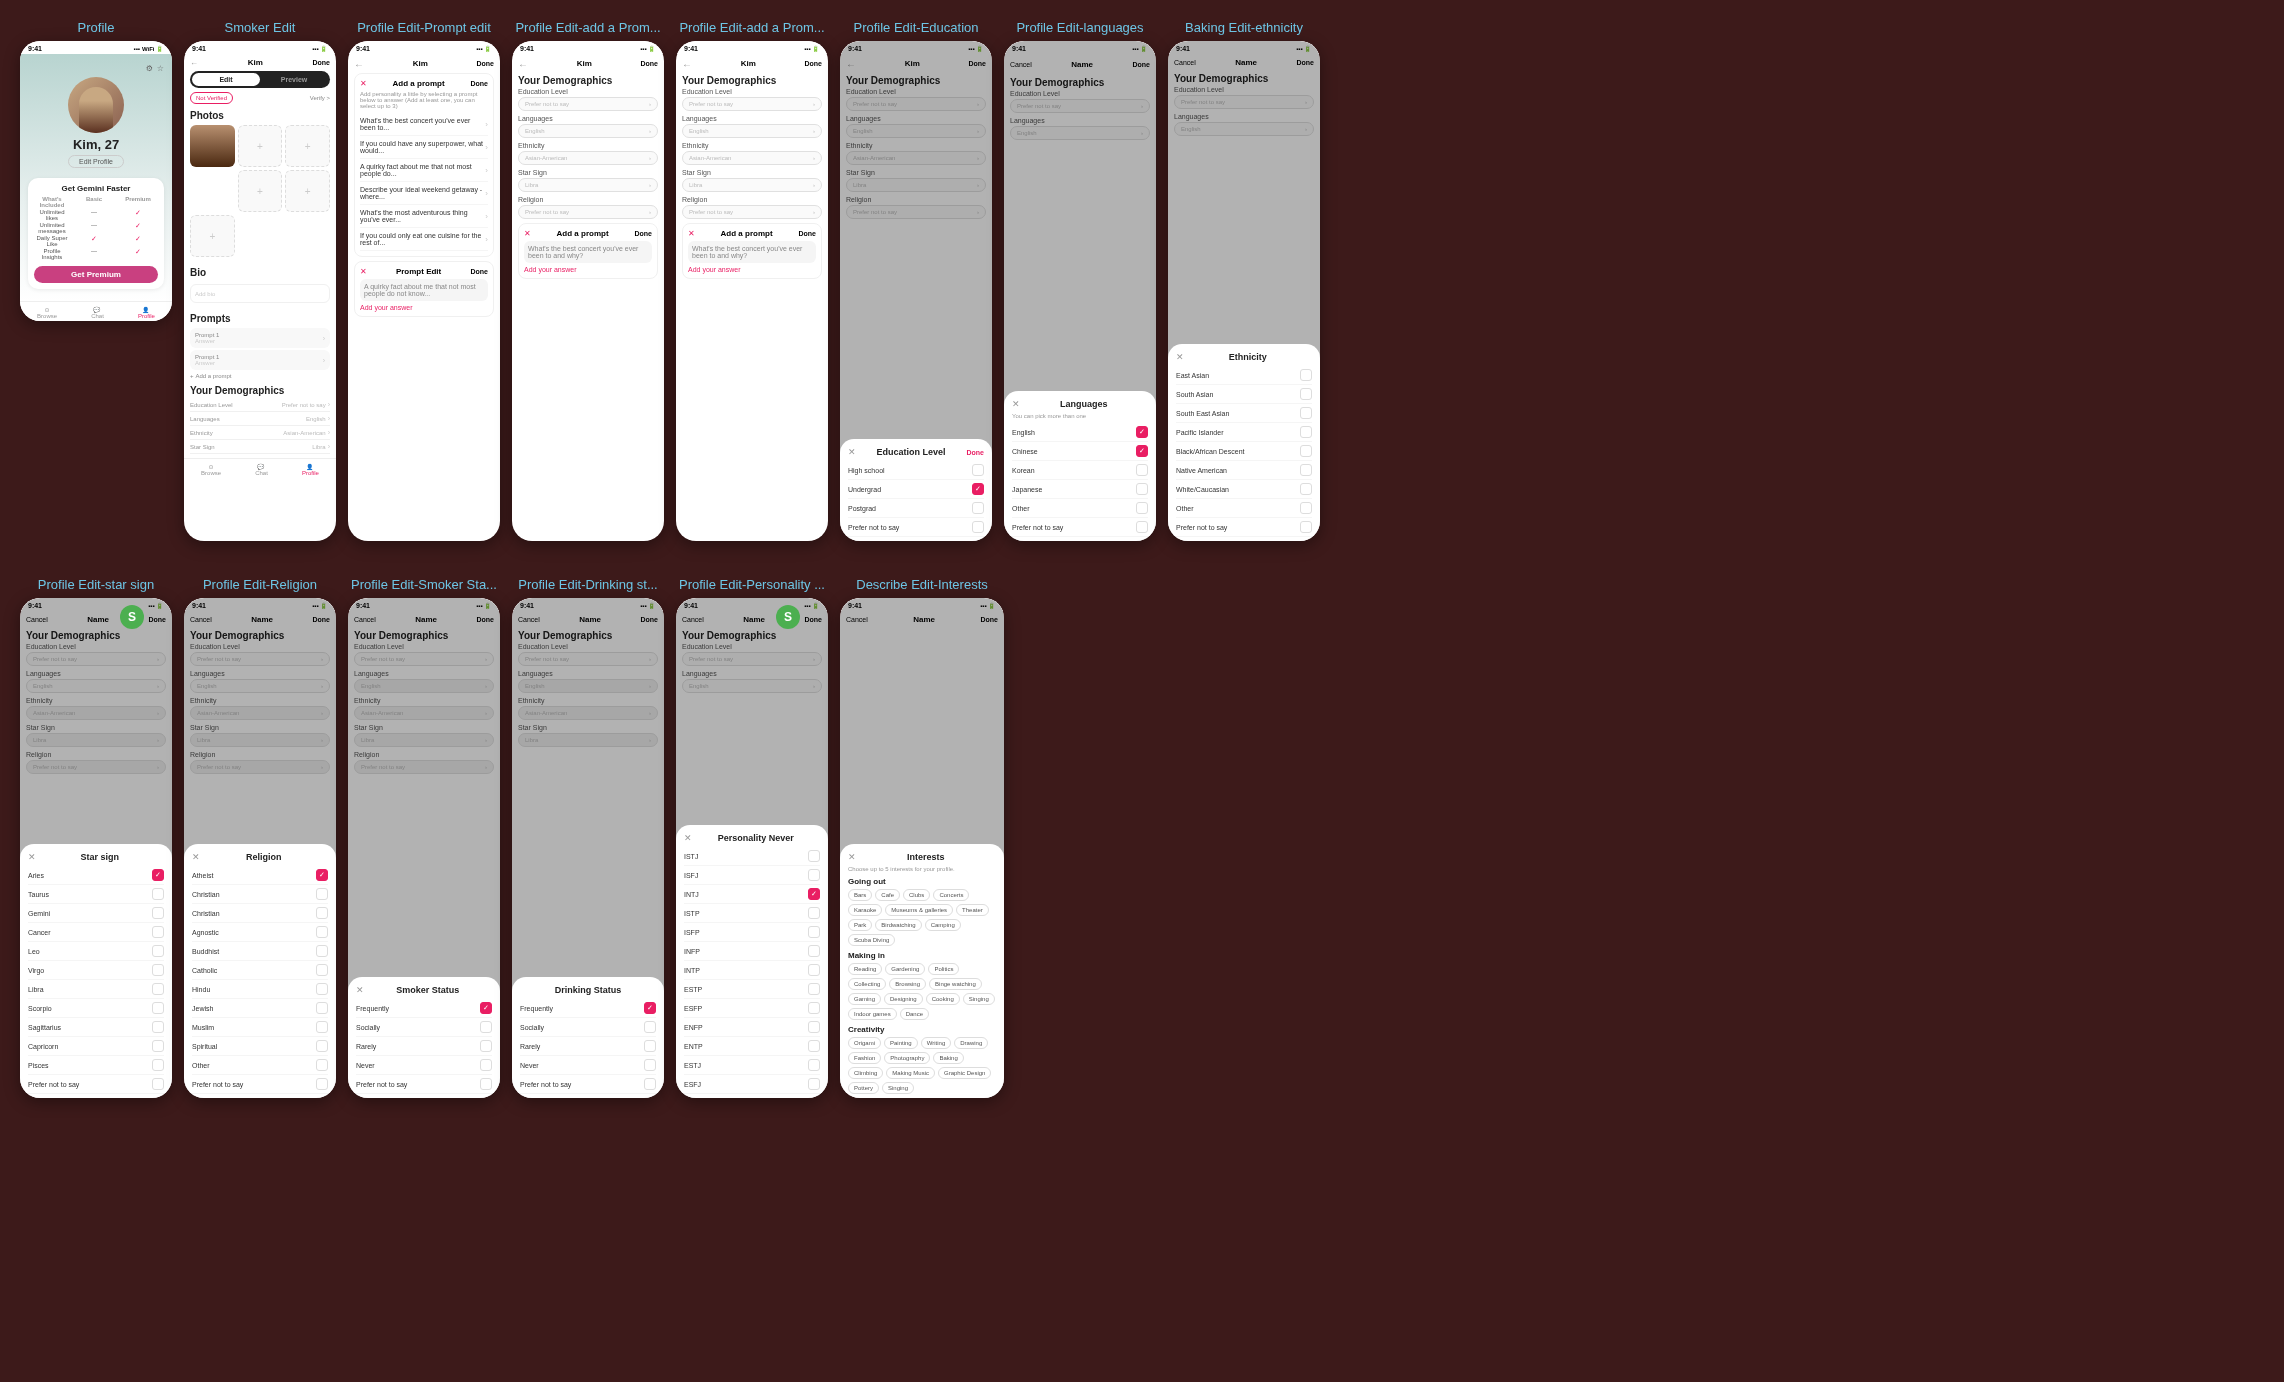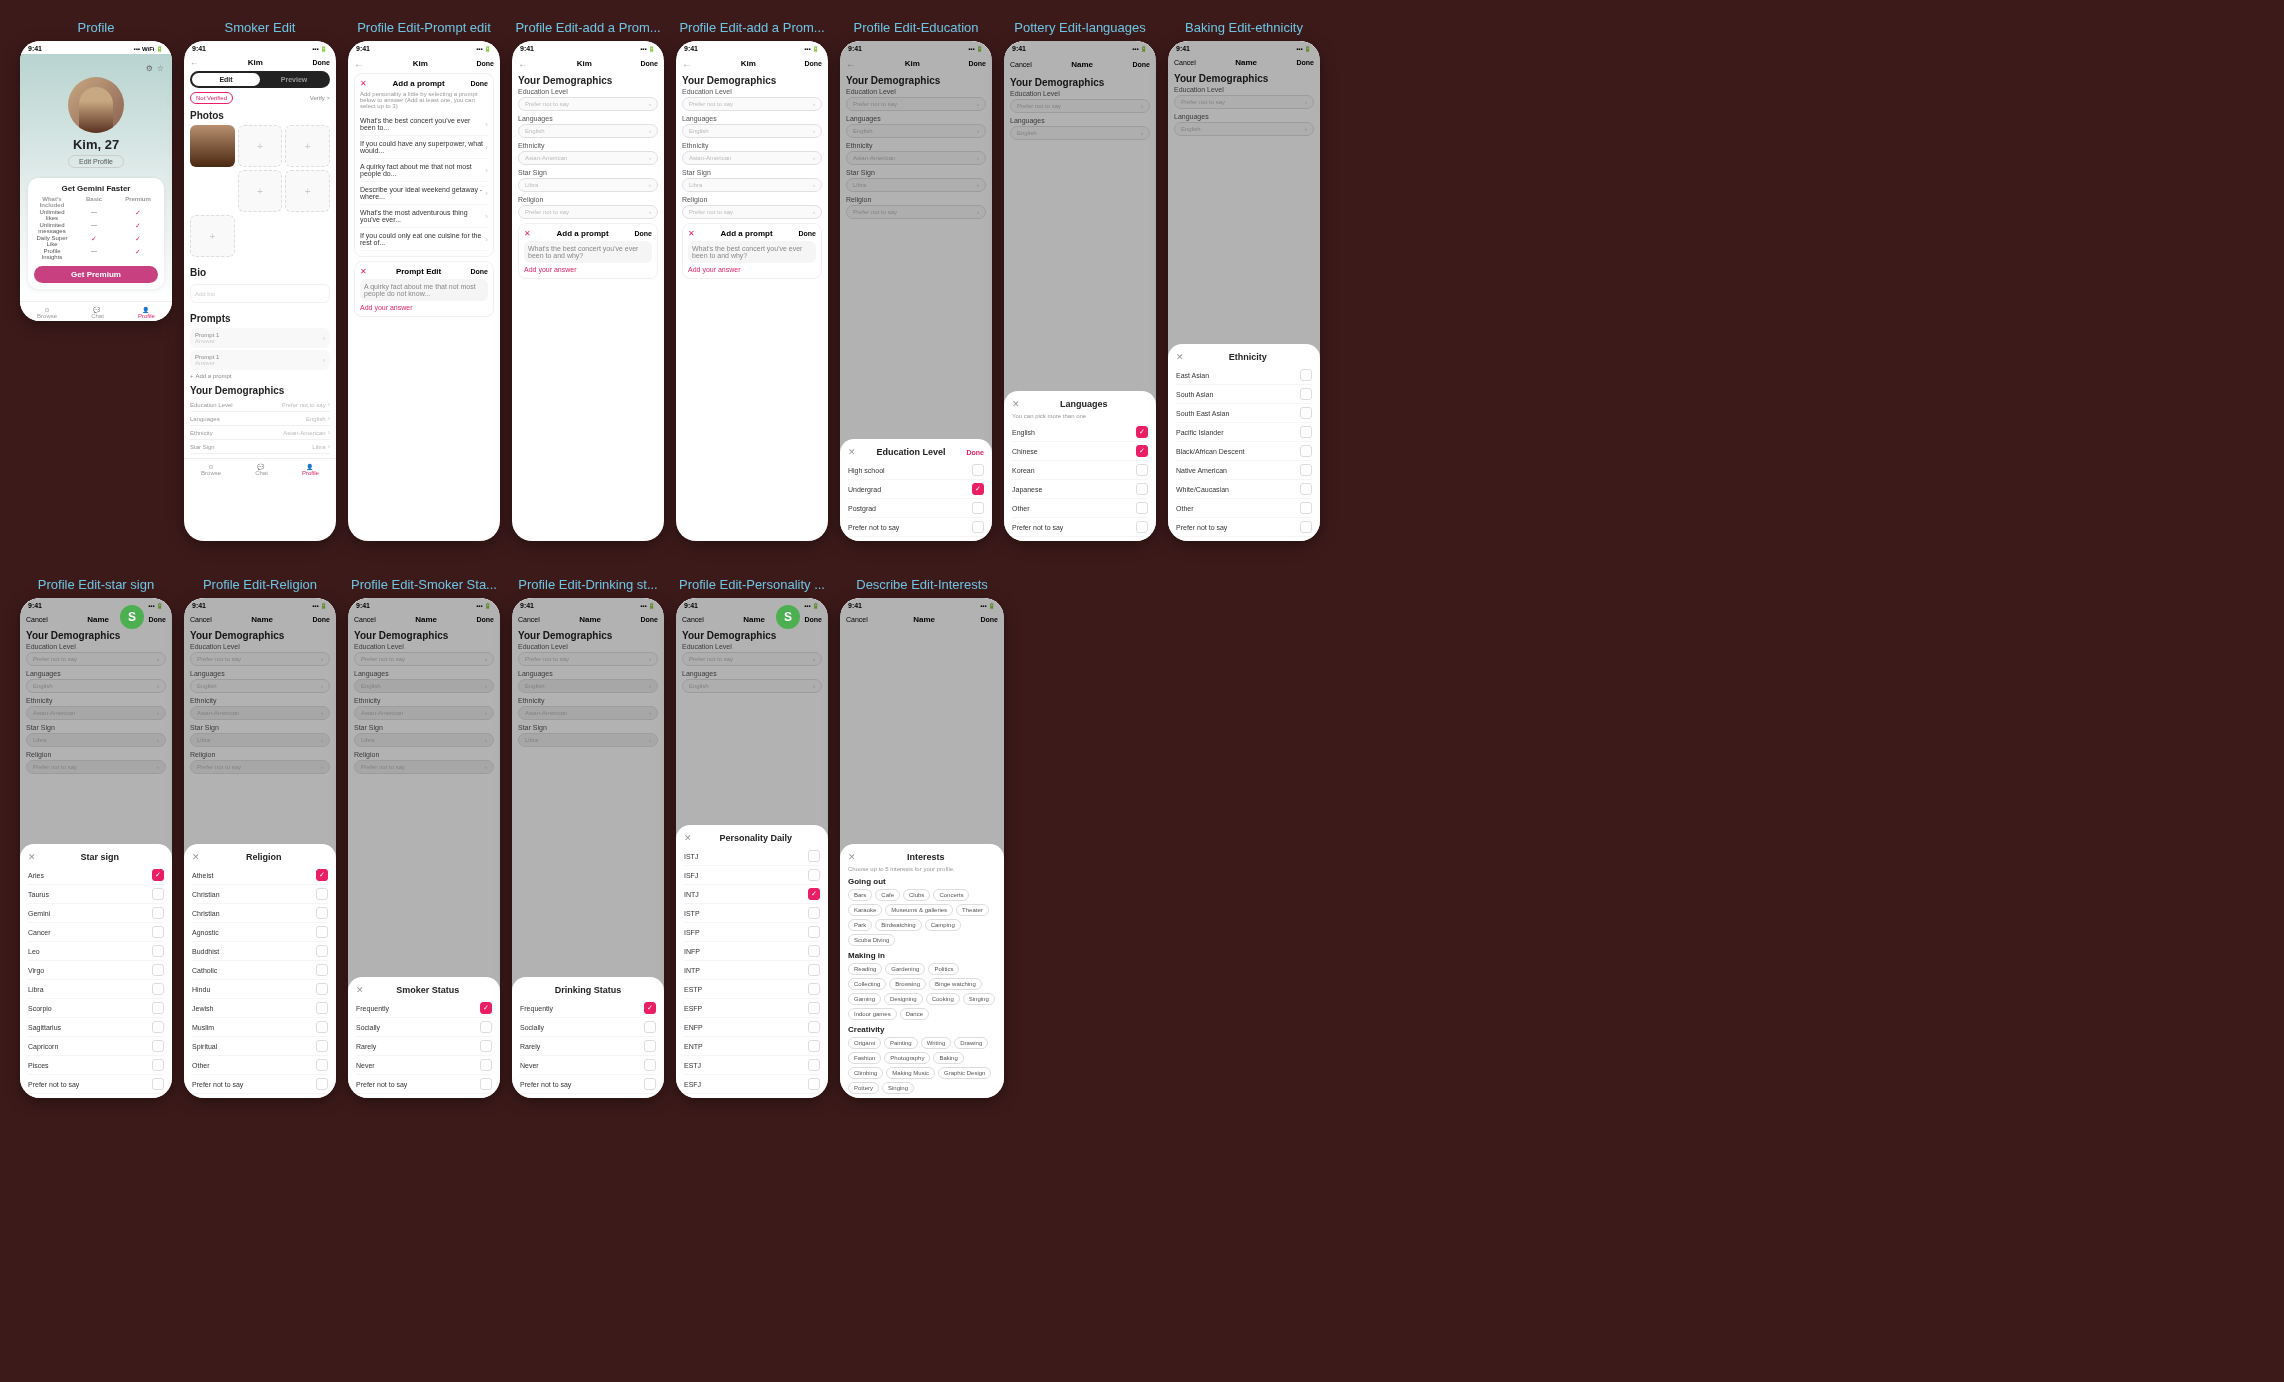--- a/index.html
+++ b/index.html
@@ -848,21 +848,21 @@
             <div class="check-row">
               <span>Prefer not to say</span>
               <div class="checkbox"></div>
             </div>
           </div>
         </div>
       </div>
     </div>
 
     <div class="screen-group">
-      <div class="screen-label">Pottery Edit-languages</div>
+      <div class="screen-label">Profile Edit-languages</div>
       <div class="phone-frame" style="width:152px;height:500px;overflow:hidden;position:relative;">
         <div class="phone-status-bar">
           <span>9:41</span>
           <div class="status-icons">
               <span>▪▪▪</span>
               <span>🔋</span>
             </div>
         </div>
         <div style="padding:4px 6px;">
           <div class="nav-header" style="padding:2px 0;border-bottom:none;">
@@ -1434,21 +1434,21 @@
                 <span style="color:#bbb;">English</span>
                 <span>›</span>
               </div>
           </div>
         </div>
 
         <div class="popup-overlay">
           <div class="popup-sheet" style="max-height:80%;">
             <div class="popup-header">
               <span class="popup-close">✕</span>
-              <span class="popup-title">Personality Daily</span>
+              <span class="popup-title">Personality Never</span>
               <span></span>
             </div>
             <div class="check-row">
                 <span>ISTJ</span>
                 <div class="checkbox"></div>
               </div>
             <div class="check-row">
                 <span>ISFJ</span>
                 <div class="checkbox"></div>
               </div>

